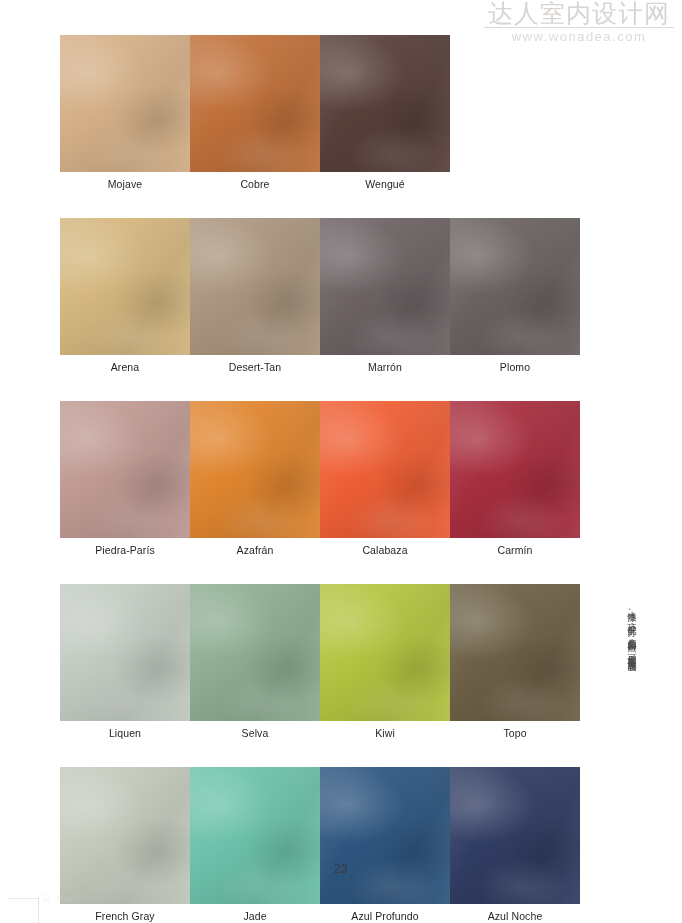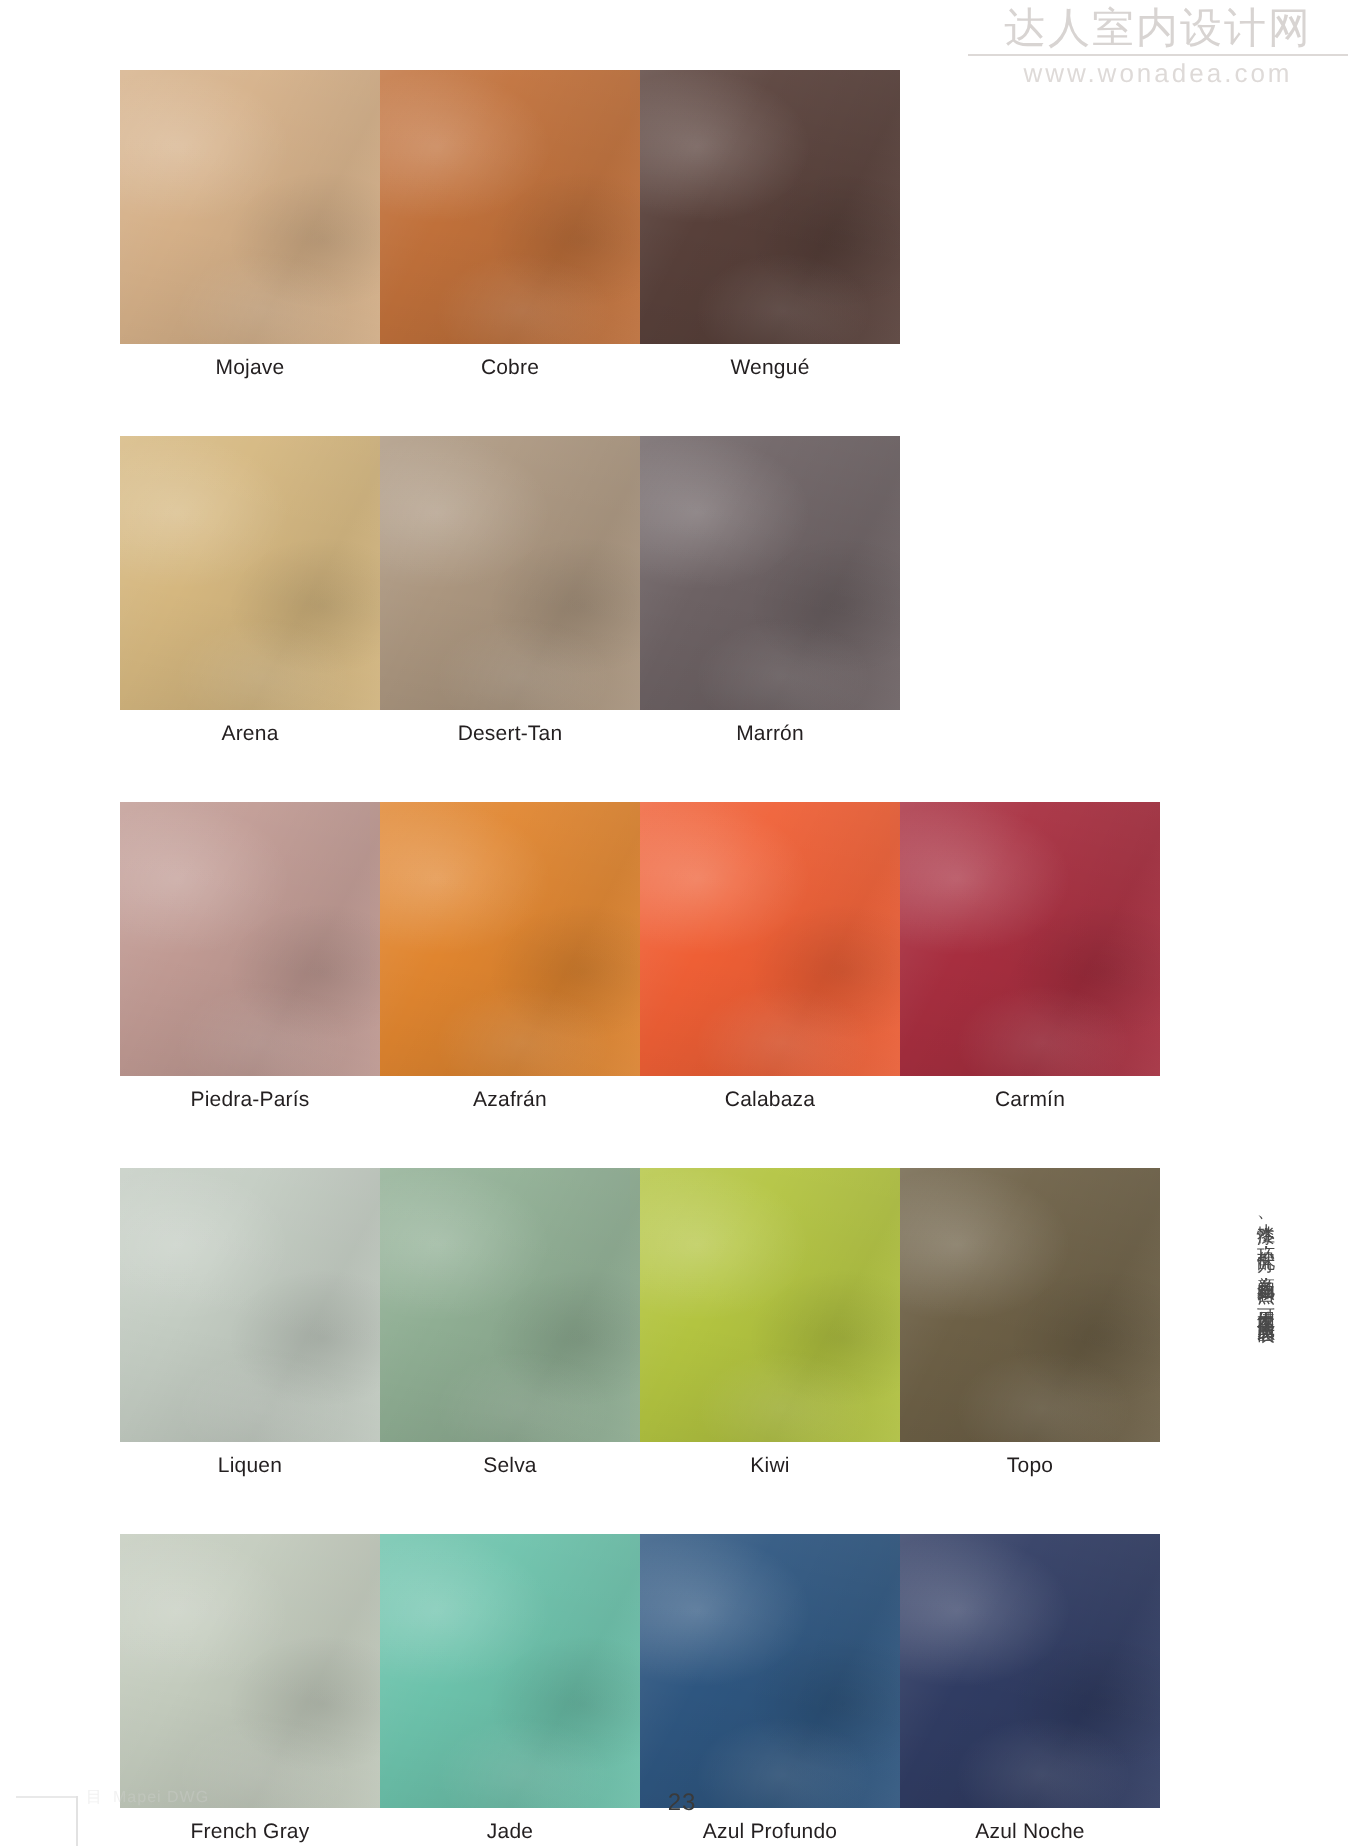--- a/index.html
+++ b/index.html
@@ -20,21 +20,21 @@
   #watermark {
     position: absolute;
     top: 2px;
     right: 8px;
     width: 190px;
     text-align: center;
     pointer-events: none;
     user-select: none;
   }
   #watermark .wm-cn {
-    font-size: 21px;
+    font-size: 25px;
     letter-spacing: 1px;
     color: #d8d4d2;
     line-height: 24px;
     white-space: nowrap;
     font-family: "DejaVu Sans", sans-serif;
   }
   #watermark .wm-rule {
     height: 1px;
     background: #ddd9d7;
     margin: 1px 0 2px 0;
@@ -118,21 +118,20 @@
   
   #page-number {
     position: absolute;
     left: 0;
     right: 0;
     top: 862px;
     text-align: center;
     font-size: 12px;
     color: #3a3a3a;
     letter-spacing: 0.5px;
-    margin-top: 32px;
   }
 
   
   #footer-artifact {
     position: absolute;
     left: 8px;
     top: 893px;
     display: flex;
     align-items: center;
     gap: 5px;
@@ -195,20 +194,24 @@
         <div class="swatch-label">Arena</div>
       </div>
       <div class="swatch-cell">
         <div class="swatch-chip" style="background: rgb(171, 150, 127);"></div>
         <div class="swatch-label">Desert-Tan</div>
       </div>
       <div class="swatch-cell">
         <div class="swatch-chip" style="background: rgb(109, 98, 100);"></div>
         <div class="swatch-label">Marrón</div>
       </div>
+      <div class="swatch-cell">
+        <div class="swatch-chip" style="background: rgb(106, 98, 96);"></div>
+        <div class="swatch-label">Plomo</div>
+      </div>
     </div>
     <div class="swatch-row">
       <div class="swatch-cell">
         <div class="swatch-chip" style="background: rgb(192, 154, 147);"></div>
         <div class="swatch-label">Piedra-París</div>
       </div>
       <div class="swatch-cell">
         <div class="swatch-chip" style="background: rgb(224, 133, 47);"></div>
         <div class="swatch-label">Azafrán</div>
       </div>

